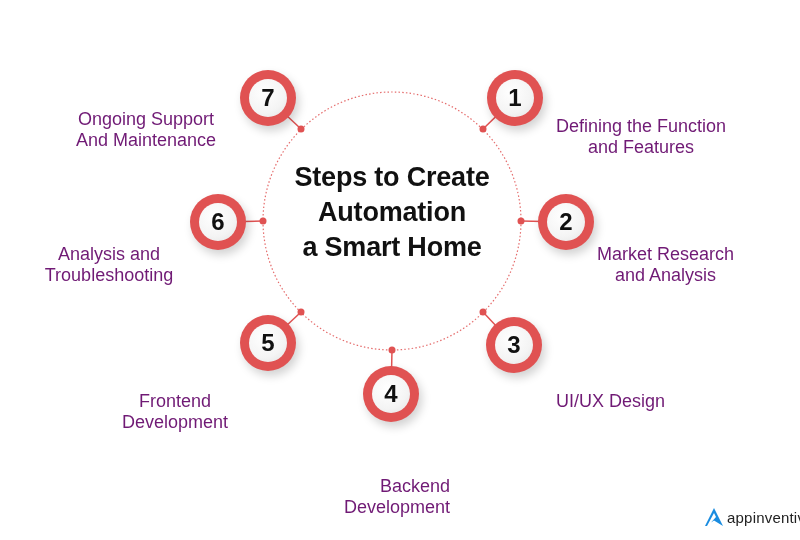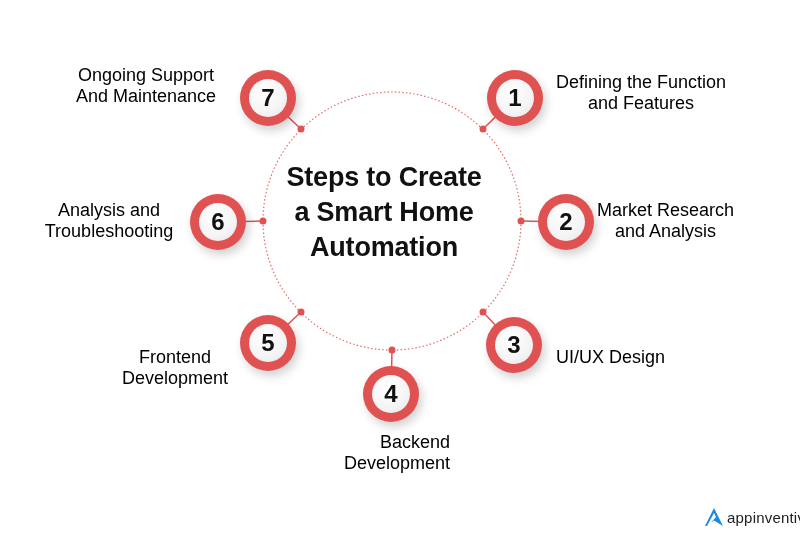--- a/index.html
+++ b/index.html
@@ -4,39 +4,39 @@
 <style>
   html, body { margin: 0; padding: 0; }
   body {
     width: 800px; height: 540px; background: #ffffff;
     position: relative; overflow: hidden;
     font-family: "Liberation Sans", "DejaVu Sans", sans-serif;
     color: #111111;
   }
   #diagram { position: absolute; left: 0; top: 0; width: 800px; height: 540px; }
   .title {
-    position: absolute; left: 264px; top: 160px; width: 240px;
+    position: absolute; left: 272px; top: 160px; width: 240px;
     text-align: center; font-weight: bold; font-size: 27px; line-height: 35px;
     color: #111111; letter-spacing: -0.2px;
   }
   .title span { display: block; }
   .step-badge {
     position: absolute; width: 56px; height: 56px; margin-left: -28px; margin-top: -28px;
     border-radius: 50%; background: #e05252;
     box-shadow: 3px 5px 10px rgba(0,0,0,0.18);
   }
   .step-badge .inner {
     position: absolute; left: 9px; top: 9px; width: 38px; height: 38px; border-radius: 50%;
     background: radial-gradient(circle at 40% 35%, #ffffff 0%, #f4f4f4 60%, #e2e2e2 100%);
     display: flex; align-items: center; justify-content: center;
     font-weight: bold; font-size: 24px; color: #111111;
   }
   .step-label {
-    position: absolute; font-size: 18px; line-height: 21px; color: #000000;
-    white-space: nowrap; text-align: center;
+    position: absolute; font-size: 18px; line-height: 21px; color: #701a75;
+    white-space: nowrap; text-align: center; margin-top: 44px;
   }
   .step-label span { display: block; }
   .logo {
     position: absolute; left: 704px; top: 505px; height: 24px;
     display: flex; align-items: center;
   }
   .logo-text { font-size: 15px; color: #222222; margin-left: 3px; letter-spacing: 0.2px; }
 </style>
 </head>
 <body>
@@ -56,22 +56,22 @@
       <circle cx="301" cy="312" r="3.5" fill="#e05252"></circle>
       <line x1="263" y1="221" x2="218" y2="222" stroke="#e05252" stroke-width="1.5"></line>
       <circle cx="263" cy="221" r="3.5" fill="#e05252"></circle>
       <line x1="301" y1="129" x2="268" y2="98" stroke="#e05252" stroke-width="1.5"></line>
       <circle cx="301" cy="129" r="3.5" fill="#e05252"></circle>
     </g>
 </svg>
 
 <div class="title">
   <span>Steps to Create</span>
+  <span>Automation</span>
   <span>a Smart Home</span>
-  <span>Automation</span>
 </div>
 
 <div class="step-badge" style="left:515px;top:98px;">
   <div class="inner">1</div>
 </div>
 <div class="step-label" style="left:556px;top:72px;">
   <span>Defining the Function</span>
   <span>and Features</span>
 </div>
 

